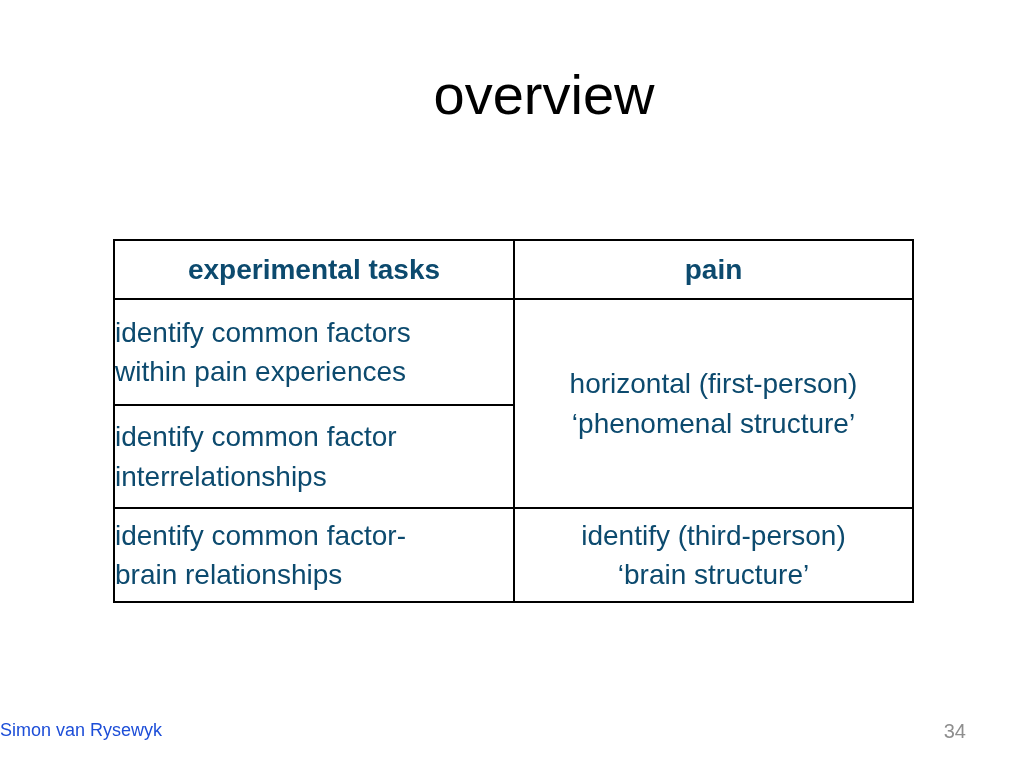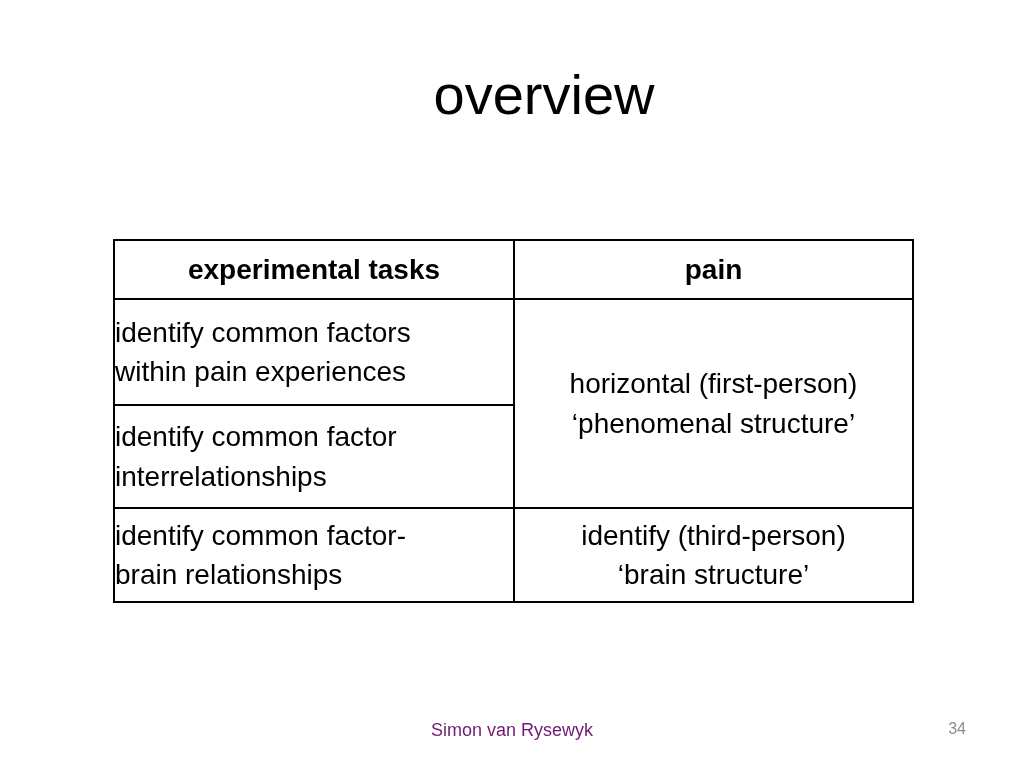--- a/index.html
+++ b/index.html
@@ -29,21 +29,21 @@
     margin-left: 32px;
   }
   .overview-table {
     position: absolute;
     left: 113px;
     top: 239px;
     width: 799px;
     border-collapse: collapse;
     table-layout: fixed;
     font-size: 28px;
-    color: #000000;
+    color: #0c4a6e;
   }
   .overview-table th,
   .overview-table td {
     border: 2px solid #000000;
     white-space: pre-line;
     line-height: 1.4;
     vertical-align: middle;
     padding: 0;
   }
   .overview-table th {
@@ -61,29 +61,28 @@
     text-align: center;
   }
   .row-1 { height: 106px; }
   .row-2 { height: 103px; }
   .row-3 { height: 94px; }
   .footer-author {
     position: absolute;
     top: 720px;
     left: 0;
     width: 100%;
-    text-align: center;
     font-size: 18px;
-    color: #701a75;
+    color: #1d4ed8;
   }
   .footer-page-number {
     position: absolute;
     top: 720px;
     right: 58px;
-    font-size: 16px;
+    font-size: 20px;
     color: #8e8e8e;
   }
 </style>
 </head>
 <body>
 
 <div class="slide">
 
   <div class="slide-title">overview</div>
 

